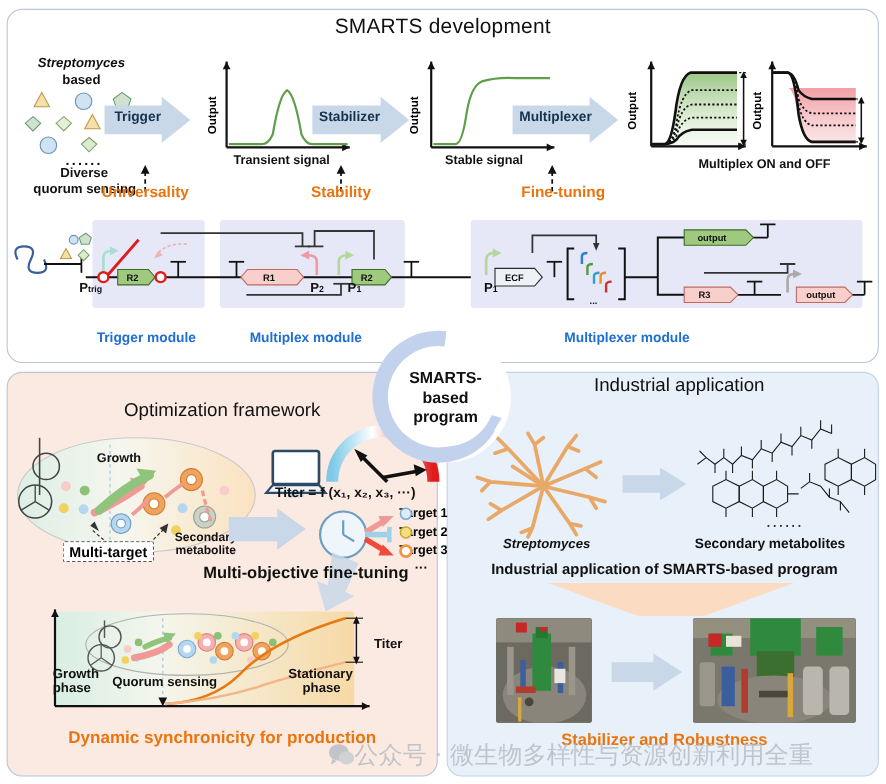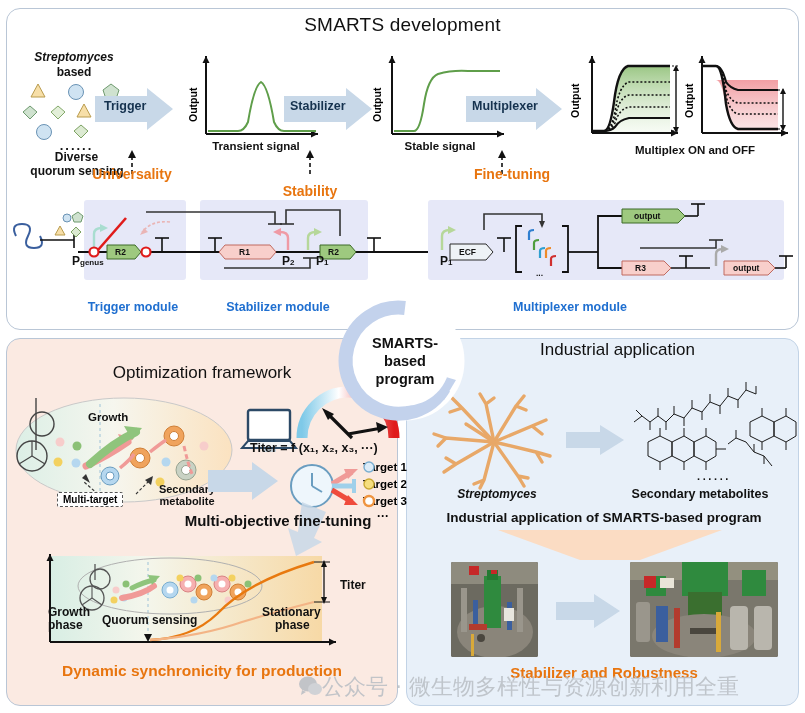--- a/index.html
+++ b/index.html
@@ -172,21 +172,21 @@
 
 <svg style="left:120px; top:148px; width:520px; height:26px;">
   <line x1="12" y1="26" x2="12" y2="8" stroke="#111" stroke-width="1.6" stroke-dasharray="4,3"></line>
   <polygon points="12,2 8,10 16,10" fill="#111"></polygon>
   <line x1="190" y1="26" x2="190" y2="8" stroke="#111" stroke-width="1.6" stroke-dasharray="4,3"></line>
   <polygon points="190,2 186,10 194,10" fill="#111"></polygon>
   <line x1="382" y1="26" x2="382" y2="8" stroke="#111" stroke-width="1.6" stroke-dasharray="4,3"></line>
   <polygon points="382,2 378,10 386,10" fill="#111"></polygon>
 </svg>
 <div class="txt orange ctr" style="left:76px; top:166px; width:112px; font-size:14px;">Universality</div>
-<div class="txt orange ctr" style="left:258px; top:183px; width:104px; font-size:14px;">Stability</div>
+<div class="txt orange ctr" style="left:258px; top:166px; width:104px; font-size:14px;">Stability</div>
 <div class="txt orange ctr" style="left:448px; top:166px; width:128px; font-size:14px;">Fine-tuning</div>
 
 <svg style="left:10px; top:192px; width:785px; height:100px;">
   <rect class="modbox" x="74" y="8" width="102" height="80" rx="3"></rect>
   <rect class="modbox" x="190" y="8" width="168" height="80" rx="3"></rect>
   <rect class="modbox" x="418" y="8" width="356" height="80" rx="3"></rect>
 
   <path d="M6,44 q-6,-12 6,-12 q12,0 6,12 q-6,12 6,12 q12,0 6,-12" fill="none" stroke="#3a5f9e" stroke-width="2"></path>
 
   <g stroke="#111" stroke-width="1.6" fill="none">
@@ -287,27 +287,27 @@
     <line x1="776" y1="76" x2="776" y2="64"></line>
       <line x1="769" y1="64" x2="783" y2="64"></line>
     <line x1="765" y1="76" x2="776" y2="76"></line>
   </g>
   <g stroke="#333" stroke-width="1.6" fill="none">
     <path d="M630,56 L706,56 L706,48"></path>
       <line x1="699" y1="48" x2="713" y2="48"></line>
   </g>
 </svg>
 
-<div class="txt" style="left:72px; top:254px; font-size:12px; font-weight:bold;">P<span style="font-size:8px;">genus</span></div>
+<div class="txt" style="left:72px; top:254px; font-size:12px; font-weight:bold;">P<span style="font-size:8px;">trig</span></div>
 <div class="txt" style="left:282px; top:254px; font-size:12px; font-weight:bold;">P<span style="font-size:8px;">2</span></div>
 <div class="txt" style="left:316px; top:254px; font-size:12px; font-weight:bold;">P<span style="font-size:8px;">1</span></div>
 <div class="txt" style="left:440px; top:254px; font-size:12px; font-weight:bold;">P<span style="font-size:8px;">1</span></div>
 
 <div class="txt blue ctr" style="left:68px; top:300px; width:130px; font-size:12.5px;">Trigger module</div>
-<div class="txt blue ctr" style="left:198px; top:300px; width:160px; font-size:12.5px;">Stabilizer module</div>
+<div class="txt blue ctr" style="left:198px; top:300px; width:160px; font-size:12.5px;">Multiplex module</div>
 <div class="txt blue ctr" style="left:470px; top:300px; width:200px; font-size:12.5px;">Multiplexer module</div>
 
 <div class="panel" id="panel-opt"></div>
 <div class="panel" id="panel-ind"></div>
 <div class="ttl" id="title-opt">Optimization framework</div>
 <div class="ttl" id="title-ind">Industrial application</div>
 
 <svg id="cycle">
   <circle cx="65" cy="65" r="58" fill="#ffffff" stroke="#ffffff" stroke-width="3"></circle>
   <path d="M65,12 A53,53 0 1 0 104,92" fill="none" stroke="#c3d2ec" stroke-width="14" stroke-linecap="butt"></path>
@@ -368,21 +368,21 @@
   <path d="M170,56 q4,18 8,28" fill="none" stroke="#f09a97" stroke-width="3" stroke-dasharray="5,3"></path>
   <g stroke="#333" stroke-width="1.1" stroke-dasharray="3,2" fill="none">
     <path d="M84,104 L70,92"></path>
       <path d="M122,104 L136,90"></path>
   </g>
   <polygon points="68,88 76,93 72,84" fill="#333"></polygon>
   <polygon points="139,86 131,90 137,95" fill="#333"></polygon>
 </svg>
 <div class="txt bold" style="left:88px; top:411px; font-size:11.5px;">Growth</div>
 <div style="position:absolute; left:57px; top:492px; border:1px dashed #555; background:#fff;
-            padding:1px 5px; font-size:10px; font-weight:bold; border-radius:2px;">Multi-target</div>
+            padding:1px 5px; font-size:13px; font-weight:bold; border-radius:2px;">Multi-target</div>
 <div class="txt bold ctr" style="left:142px; top:483px; width:90px; font-size:11px;">Secondary</div>
 <div class="txt bold ctr" style="left:142px; top:495px; width:90px; font-size:11px;">metabolite</div>
 
 <svg style="left:240px; top:408px; width:60px; height:52px;">
   <rect x="8" y="2" width="42" height="30" rx="2" fill="#fff" stroke="#2c4966" stroke-width="2.4"></rect>
   <path d="M2,40 L56,40 L50,33 L8,33 Z" fill="#f2f5f8" stroke="#2c4966" stroke-width="2"></path>
   <rect x="22" y="41" width="14" height="3" rx="1" fill="#c8d4de"></rect>
 </svg>
 
 <svg style="left:296px; top:398px; width:112px; height:44px;">

